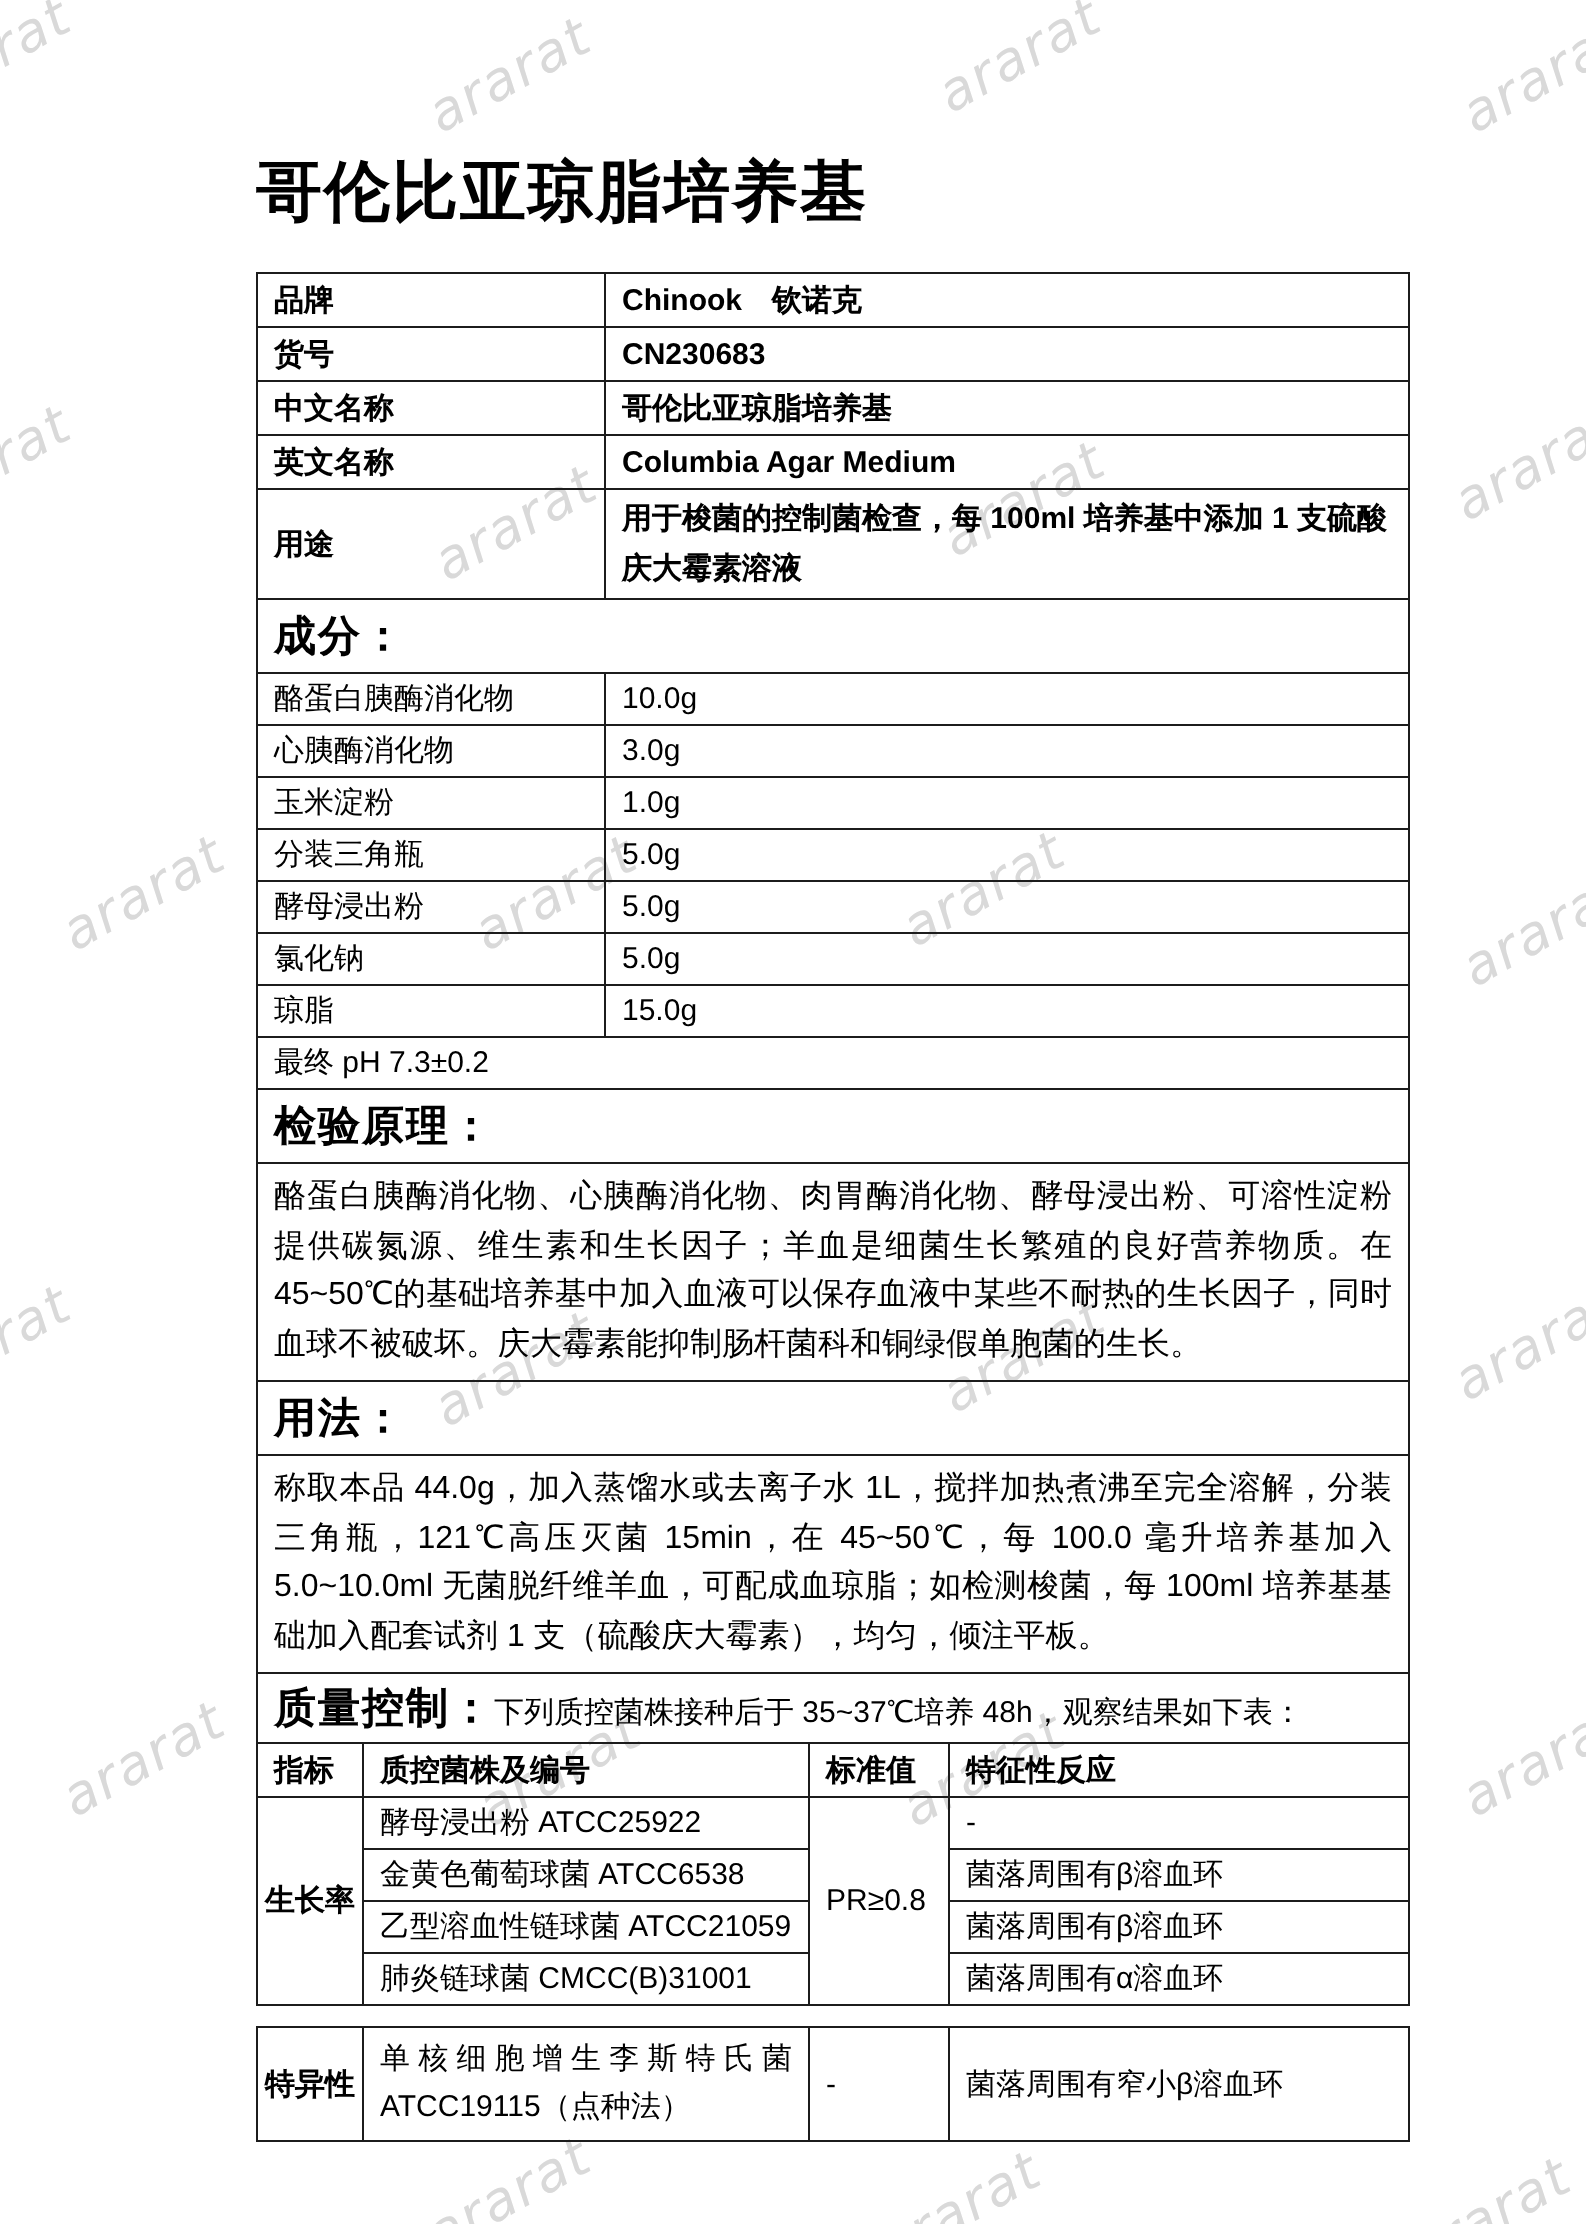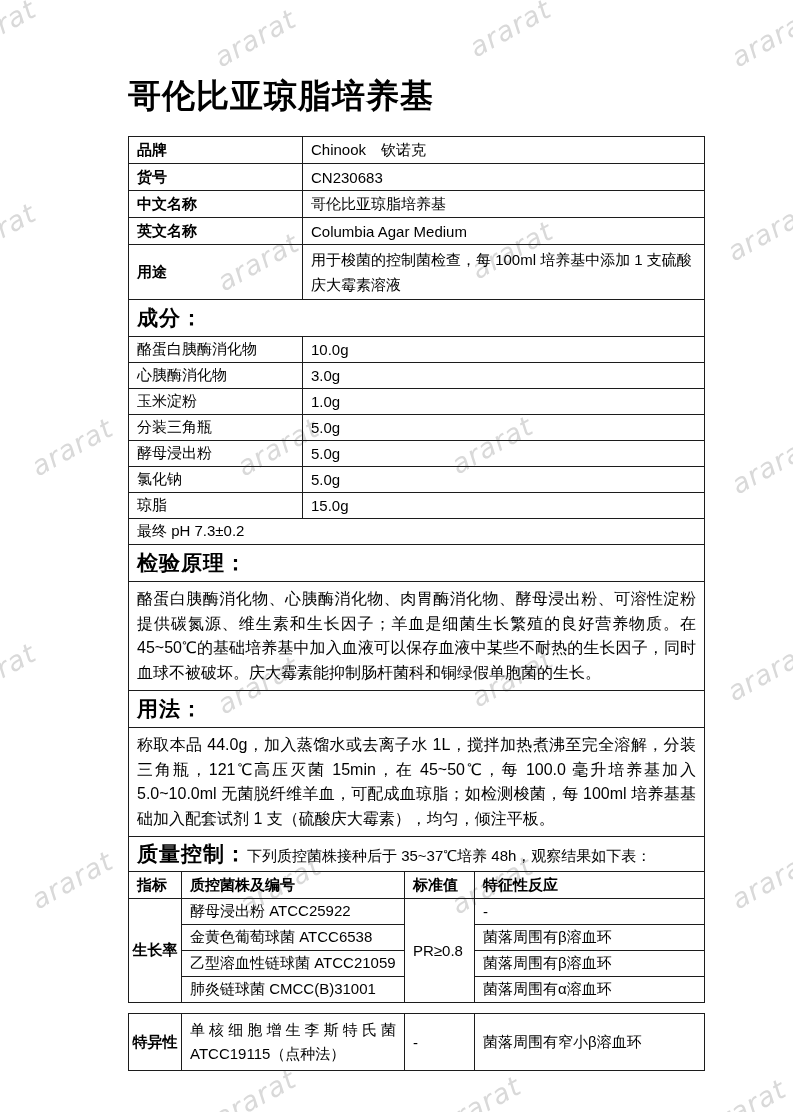--- a/index.html
+++ b/index.html
@@ -32,21 +32,21 @@
     font-weight: bold;
     letter-spacing: 1px;
     margin-bottom: 20px;
     line-height: 40px;
   }
   table { border-collapse: collapse; table-layout: fixed; width: 577px; background: transparent; }
   td { border: 1px solid #1c1c1c; padding: 2px 8px; font-size: 15px; vertical-align: middle; }
   
   .t-main .c1 { width: 174px; }
   .t-main .lbl { font-weight: bold; }
-  .t-main .val { font-weight: normal; margin-top: 12px; }
+  .t-main .val { font-weight: bold; margin-top: 12px; }
   .row-info td { height: 27px; }
   .row-use td { height: 54px; }
   .row-use .val { line-height: 25px; }
   .section-cell {
     font-size: 21px;
     font-weight: bold;
     height: 36px;
     padding: 4px 8px;
     letter-spacing: 1px;
   }

